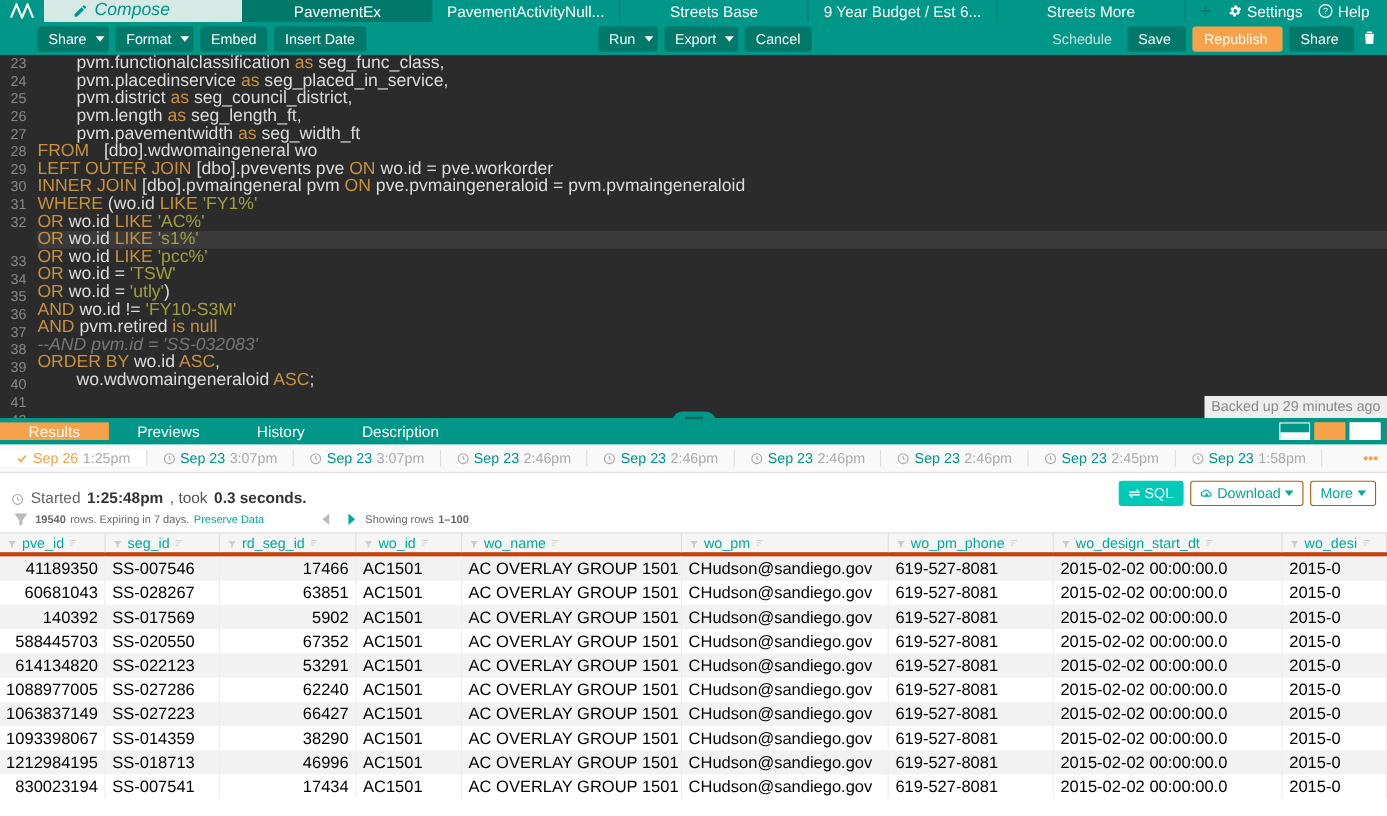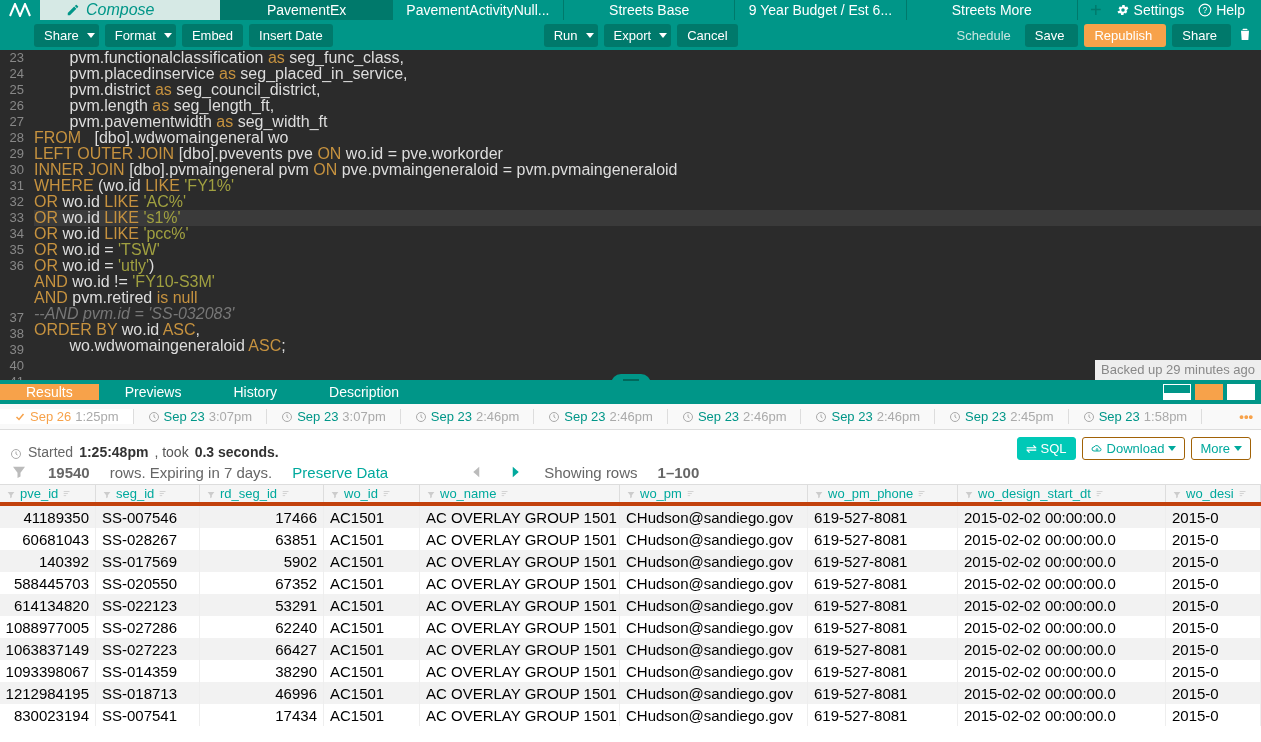--- a/index.html
+++ b/index.html
@@ -57,21 +57,21 @@
 .run-more{margin-left:auto;padding:0 8px;color:#f7a24a;font-weight:bold}
 
 .status-bar{display:flex;align-items:flex-end;height:30px;padding:0 10px;background:#fff;color:#555;font-size:14px;gap:6px}
 .status-bar .started{color:#666}
 .status-bar b{color:#333}
 .status-actions{margin-left:auto;display:flex;gap:6px}
 .sa-btn{border:1px solid #a16207;color:#00a99d;padding:3px 8px;border-radius:3px;display:flex;align-items:center;gap:4px;font-size:13px;cursor:pointer}
 .sa-btn.filled{background:#00c9b7;color:#fff;border-color:#00c9b7}
 .sa-btn .caret{border-left:4px solid transparent;border-right:4px solid transparent;border-top:5px solid currentColor}
 
-.row-nav{display:flex;align-items:center;height:24px;padding:0 10px;font-size:15px;color:#666;gap:20px}
+.row-nav{display:flex;align-items:center;height:24px;padding:0 10px;font-size:10px;color:#666;gap:4px}
 .row-nav svg{width:18px;height:18px;fill:#bbb;cursor:pointer}
 .row-nav svg.active{fill:#00a99d}
 .preserve{color:#00a99d;cursor:pointer}
 
 .grid{font-family:monospace;font-size:15px}
 .grid-head{display:flex;background:#f5f5f5;border-top:1px solid #ddd;border-bottom:4px solid #c2410c;height:22px}
 .gh{display:flex;align-items:center;padding:0 6px;border-right:1px solid #ddd;color:#00a99d;font-family:"Helvetica Neue",sans-serif;font-size:13px;gap:4px}
 .gh svg{width:10px;height:10px;fill:#ccc}
 .grid-body{}
 .gr{display:flex;height:22px}
@@ -177,25 +177,25 @@
       <div style="height: 16px;">23</div>
       <div style="height: 16px;">24</div>
       <div style="height: 16px;">25</div>
       <div style="height: 16px;">26</div>
       <div style="height: 16px;">27</div>
       <div style="height: 16px;">28</div>
       <div style="height: 16px;">29</div>
       <div style="height: 16px;">30</div>
       <div style="height: 16px;">31</div>
       <div style="height: 16px;">32</div>
-      <div style="height: 16px;">33</div>
+      <div style="height: 16px; margin-top: 20px;">33</div>
       <div style="height: 16px;">34</div>
       <div style="height: 16px;">35</div>
       <div style="height: 16px;">36</div>
-      <div style="height: 16px; margin-top: 36px;">37</div>
+      <div style="height: 16px;">37</div>
       <div style="height: 16px;">38</div>
       <div style="height: 16px;">39</div>
       <div style="height: 16px;">40</div>
       <div style="height: 16px;">41</div>
       <div style="height: 16px; text-decoration: underline;">42</div>
       <div style="height: 16px;">43</div>
     </div>
   <div class="code" id="code"><div style="height: 16px;">        pvm<span class="op">.</span>functionalclassification <span class="kw">as</span> seg_func_class<span class="op">,</span></div><div style="height: 16px;">        pvm<span class="op">.</span>placedinservice <span class="kw">as</span> seg_placed_in_service<span class="op">,</span></div><div style="height: 16px;">        pvm<span class="op">.</span>district <span class="kw">as</span> seg_council_district<span class="op">,</span></div><div style="height: 16px;">        pvm<span class="op">.</span>length <span class="kw">as</span> seg_length_ft<span class="op">,</span></div><div style="height: 16px;">        pvm<span class="op">.</span>pavementwidth <span class="kw">as</span> seg_width_ft</div><div style="height: 16px;"><span class="kw">FROM</span>   <span class="op">[</span>dbo<span class="op">].</span>wdwomaingeneral wo</div><div style="height: 16px;"><span class="kw">LEFT OUTER JOIN</span> <span class="op">[</span>dbo<span class="op">].</span>pvevents pve <span class="kw">ON</span> wo<span class="op">.</span>id <span class="op">=</span> pve<span class="op">.</span>workorder</div><div style="height: 16px;"><span class="kw">INNER JOIN</span> <span class="op">[</span>dbo<span class="op">].</span>pvmaingeneral pvm <span class="kw">ON</span> pve<span class="op">.</span>pvmaingeneraloid <span class="op">=</span> pvm<span class="op">.</span>pvmaingeneraloid</div><div style="height: 16px;"><span class="kw">WHERE</span> <span class="op">(</span>wo<span class="op">.</span>id <span class="kw">LIKE</span> <span class="str">'FY1%'</span></div><div style="height: 16px;"><span class="kw">OR</span> wo<span class="op">.</span>id <span class="kw">LIKE</span> <span class="str">'AC%'</span></div><div class="hl-line" style="height: 16px;"><span class="kw">OR</span> wo<span class="op">.</span>id <span class="kw">LIKE</span> <span class="str">'s1%'</span></div><div style="height: 16px;"><span class="kw">OR</span> wo<span class="op">.</span>id <span class="kw">LIKE</span> <span class="str">'pcc%'</span></div><div style="height: 16px;"><span class="kw">OR</span> wo<span class="op">.</span>id <span class="op">=</span> <span class="str">'TSW'</span></div><div style="height: 16px;"><span class="kw">OR</span> wo<span class="op">.</span>id <span class="op">=</span> <span class="str">'utly'</span><span class="op">)</span></div><div style="height: 16px;"><span class="kw">AND</span> wo<span class="op">.</span>id <span class="op">!=</span> <span class="str">'FY10-S3M'</span></div><div style="height: 16px;"><span class="kw">AND</span> pvm<span class="op">.</span>retired <span class="kw">is</span> <span class="kw">null</span></div><div style="height: 16px;"><span class="cm">--AND pvm.id = 'SS-032083'</span></div><div style="height: 16px;"><span class="kw">ORDER BY</span> wo<span class="op">.</span>id <span class="kw">ASC</span><span class="op">,</span></div><div style="height: 16px;">        wo<span class="op">.</span>wdwomaingeneraloid <span class="kw">ASC</span><span class="op">;</span></div><div style="height: 16px;">&nbsp;</div><div style="height: 16px;">&nbsp;</div></div>
   <div class="backup-badge">Backed up 29 minutes ago</div>
 </div>

